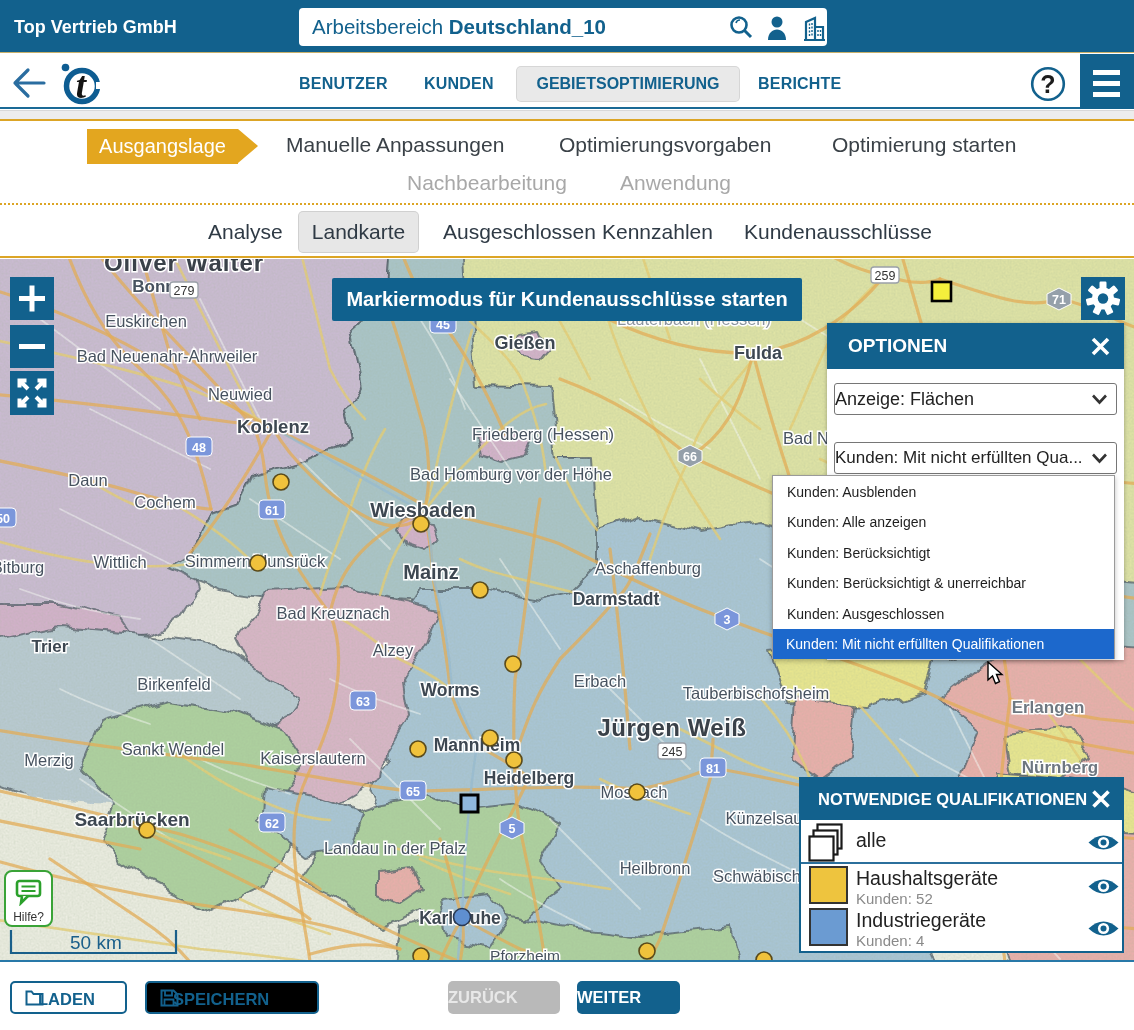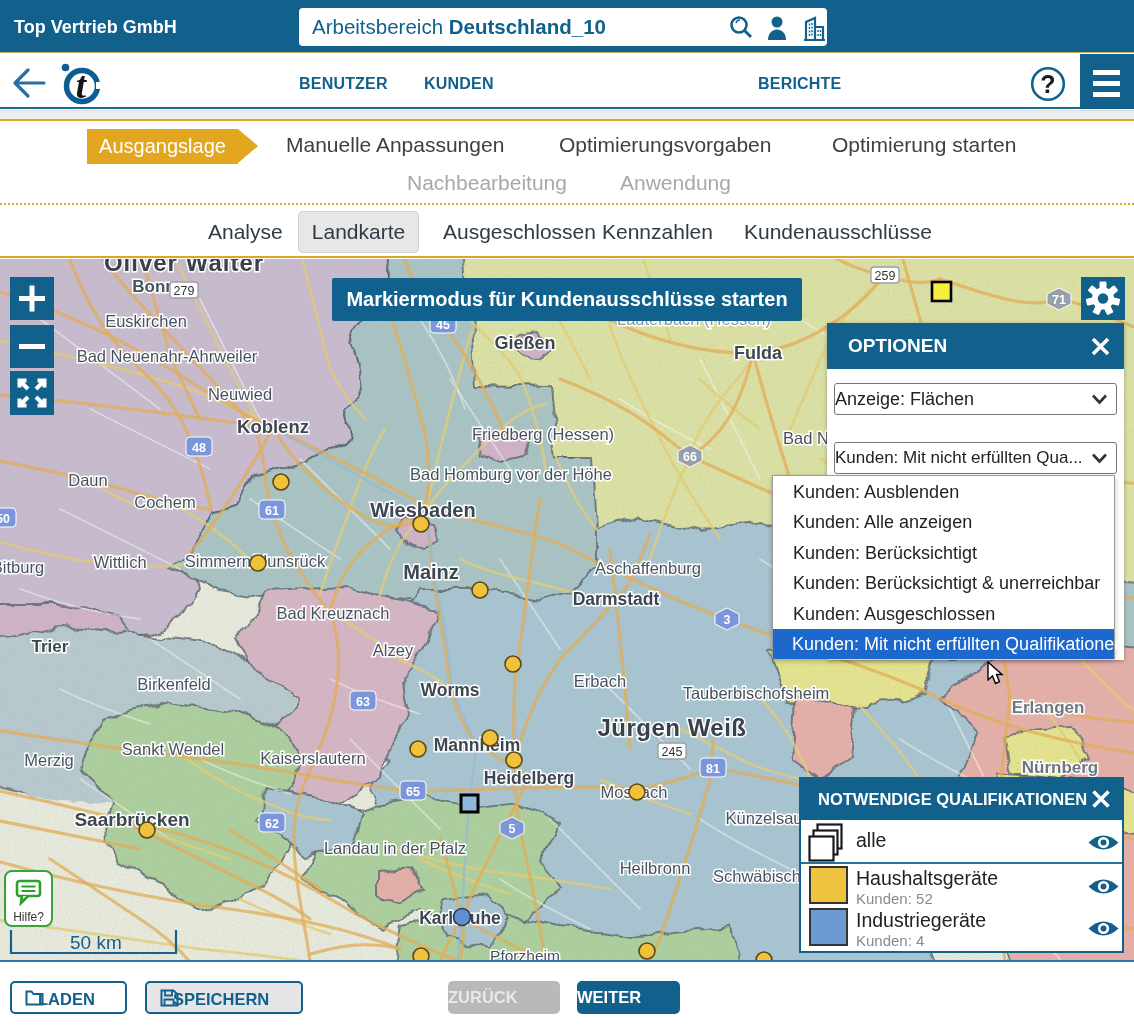--- a/index.html
+++ b/index.html
@@ -28,30 +28,30 @@
 #subtabs{left:0;top:207px;width:1134px;height:51px;background:#fff;border-bottom:2px solid #dca526}
 .stab{top:220px;font-size:21px;color:#2f3a45}
 #landkbox{left:299px;top:212px;width:119px;height:40px;background:#e7e7e7;border-radius:4px;box-shadow:0 0 0 1px #d0d0d0}
 #landkbox span{display:block;text-align:center;margin-top:8px;font-size:21px;color:#2f3a45}
 
 #map{left:0;top:259px;width:1134px;height:703px;overflow:hidden}
 
 #bottombar{left:0;top:962px;width:1134px;height:68px;background:#fff}
 .bbtn{top:981px;height:33px;border-radius:5px;font-weight:bold;font-size:16.5px;line-height:33px;text-align:left}
 #bladen{left:10px;width:117px;border:2px solid #12618d;color:#12618d;background:#fff}
-#bspeich{left:145px;width:158px;border:2px solid #12618d;color:#12618d;background:#e5e5e5}
+#bspeich{left:145px;width:174px;border:2px solid #12618d;color:#12618d;background:#000000}
 #bzurueck{left:448px;width:112px;background:#b9b9b9;color:#e8e8e8}
 #bweiter{left:577px;width:103px;background:#12618d;color:#fff}
 #banner{left:332px;top:19px;width:470px;height:43px;background:#10618e;border-radius:2px;color:#fff;font-weight:bold;font-size:20px;text-align:center;line-height:43px}
 
 #opt{left:827px;top:64px;width:297px;height:337px;background:#fff;box-shadow:0 1px 4px rgba(0,0,0,.3)}
 #opthead{left:0;top:0;width:297px;height:46px;background:#12618d;color:#fff;font-weight:bold;font-size:19px}
 .sel{left:7px;width:283px;height:32px;background:#fff;border:1px solid #767676;border-radius:3px;font-size:18px;color:#222;line-height:30px;padding-left:0;white-space:nowrap;overflow:hidden}
 #dropdown{left:772px;top:216px;width:343px;height:184px;background:#fff;border:1px solid #9a9a9a;box-shadow:0 2px 5px rgba(0,0,0,.25)}
-.dditem{position:absolute;left:1px;width:339px;height:30px;font-size:18px;color:#1f1f1f;padding-left:19px;line-height:30px;white-space:nowrap}
+.dditem{position:absolute;left:1px;width:339px;height:30px;font-size:14px;color:#1f1f1f;padding-left:13px;line-height:30px;white-space:nowrap}
 .ddsel{background:#1c68cc;color:#fff;width:341px}
 
 #notw{left:799px;top:518px;width:325px;height:176px;background:#fff;border:2px solid #12618d}
 #notwhead{left:0;top:0;width:321px;height:41px;background:#12618d;color:#fff;font-weight:bold;font-size:16.5px}
 .nrow{position:absolute;left:0;width:321px;background:#fff}
 .nname{position:absolute;left:55px;font-size:19.5px;color:#222}
 .nsub{position:absolute;left:55px;font-size:15px;color:#8a8a8a}
 .swatch{position:absolute;left:8px;width:39px;height:38px;border:2px solid #333}
 
 #hilfe{left:4px;top:611px;width:49px;height:57px;background:#fff;border:2px solid #3aa337;border-radius:8px}
@@ -481,20 +481,23 @@
     <rect x="37" y="21" width="7" height="7" fill="#fff"></rect>
     <circle cx="6.5" cy="6.5" r="3.8" fill="#0e5d92"></circle>
     <text x="22" y="37" font-size="37" font-weight="bold" font-style="italic" fill="#141414" text-anchor="middle" font-family="Liberation Serif,serif">t</text>
   </svg>
   <svg class="abs" style="left:1030px;top:66px" width="36" height="36">
       <circle cx="18" cy="18" r="15.8" fill="none" stroke="#12618d" stroke-width="2.6"></circle>
       <text x="18" y="27" font-size="25" font-weight="bold" fill="#1c1c1c" text-anchor="middle" font-family="Liberation Sans,sans-serif">?</text>
     </svg>
   <div class="abs navlink" style="left:299px">BENUTZER</div>
   <div class="abs navlink" style="left:424px">KUNDEN</div>
+  <div id="gebbox" class="abs">
+      <span>GEBIETSOPTIMIERUNG</span>
+    </div>
   <div class="abs navlink" style="left:758px">BERICHTE</div>
   <div id="hamb" class="abs">
       <div style="top:16px"></div>
       <div style="top:27px"></div>
       <div style="top:38px"></div>
     </div>
 
   <div id="graystrip" class="abs"></div>
 
   <div id="wizard" class="abs"></div>

